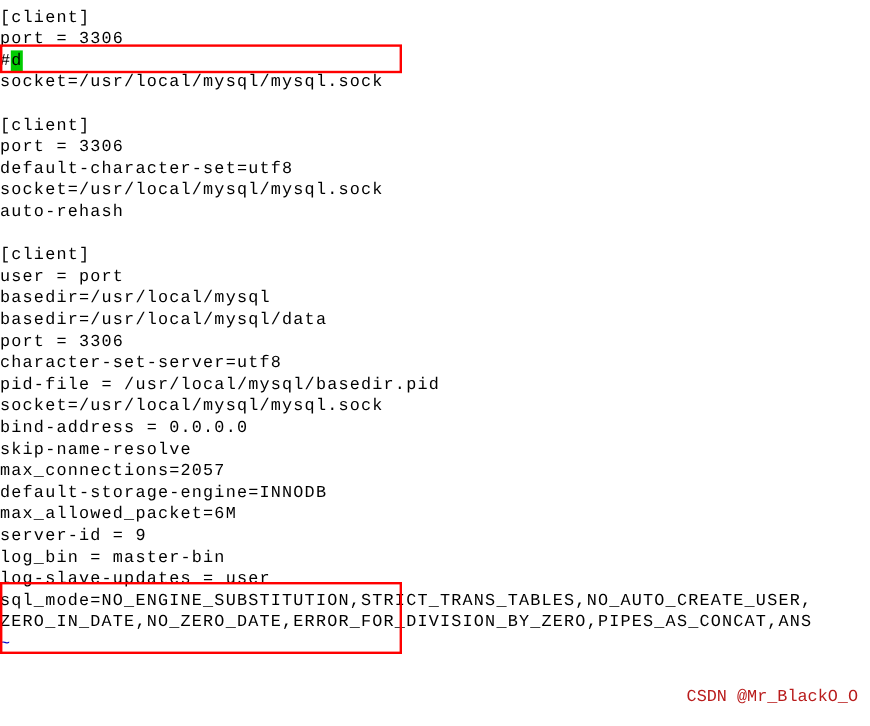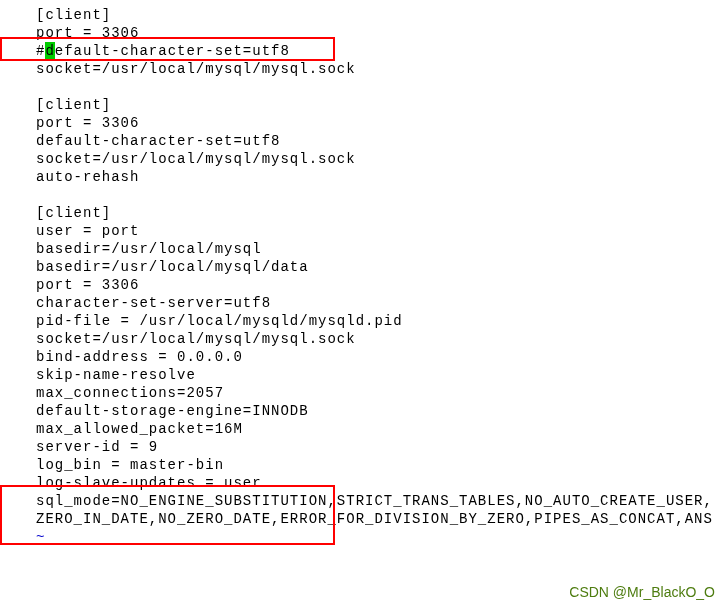--- a/index.html
+++ b/index.html
@@ -17,21 +17,20 @@
       white-space: nowrap;
       width: 725px;
       height: 605px;
       overflow: hidden;
       padding-top: 6px;
     }
     .line {
       display: flex;
       align-items: center;
       height: 18px;
-      margin-left: 36px;
     }
     .highlight-box-1 {
       position: absolute;
       border: 2px solid #ff0000;
       left: 0px;
       top: 37px;
       width: 335px;
       height: 24px;
       z-index: 10;
     }
@@ -45,46 +44,45 @@
       z-index: 10;
     }
     .cursor-char {
       background: #00cc00;
       color: #000;
       display: inline-block;
     }
     .watermark {
       position: absolute;
       right: 10px;
-      bottom: 4px;
-      color: #4d7c0f;
+      bottom: 15px;
+      color: #b91c1c;
       font-size: 14px;
       letter-spacing: 0px;
-      font-family: Liberation Sans, sans-serif;
+      font-family: Liberation Mono, monospace;
     }
     .tilde {
       color: #0000cc;
     }
   </style>
 </head>
 <body>
 
 <div class="highlight-box-1"></div>
 <div class="highlight-box-2"></div>
 
 <div class="line">
     <span>[client]</span>
   </div>
 <div class="line">
     <span>port = 3306</span>
   </div>
 <div class="line">
     <span>#</span>
     <span class="cursor-char">d</span>
-    <span>efault-character-set=utf8</span>
   </div>
 <div class="line">
     <span>socket=/usr/local/mysql/mysql.sock</span>
   </div>
 <div class="line">
     <span></span>
   </div>
 <div class="line">
     <span>[client]</span>
   </div>
@@ -115,39 +113,39 @@
 <div class="line">
     <span>basedir=/usr/local/mysql/data</span>
   </div>
 <div class="line">
     <span>port = 3306</span>
   </div>
 <div class="line">
     <span>character-set-server=utf8</span>
   </div>
 <div class="line">
-    <span>pid-file = /usr/local/mysqld/mysqld.pid</span>
+    <span>pid-file = /usr/local/mysql/basedir.pid</span>
   </div>
 <div class="line">
     <span>socket=/usr/local/mysql/mysql.sock</span>
   </div>
 <div class="line">
     <span>bind-address = 0.0.0.0</span>
   </div>
 <div class="line">
     <span>skip-name-resolve</span>
   </div>
 <div class="line">
     <span>max_connections=2057</span>
   </div>
 <div class="line">
     <span>default-storage-engine=INNODB</span>
   </div>
 <div class="line">
-    <span>max_allowed_packet=16M</span>
+    <span>max_allowed_packet=6M</span>
   </div>
 <div class="line">
     <span>server-id = 9</span>
   </div>
 <div class="line">
     <span>log_bin = master-bin</span>
   </div>
 <div class="line">
     <span>log-slave-updates = user</span>
   </div>

